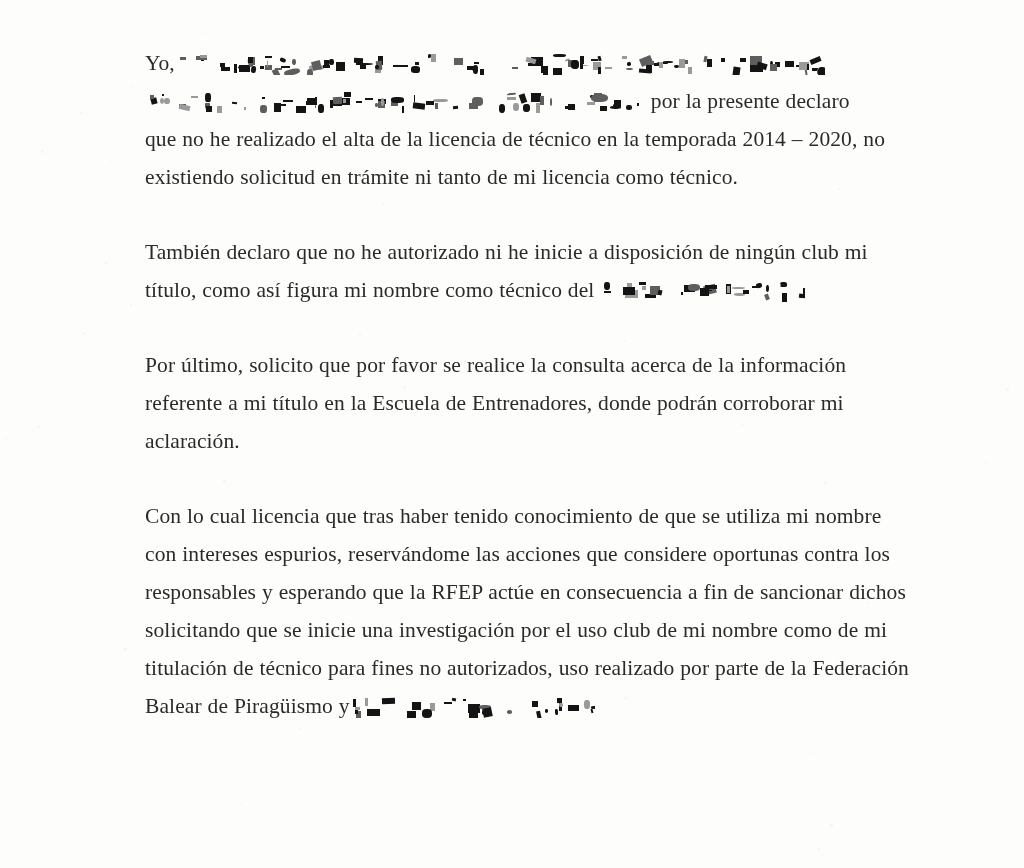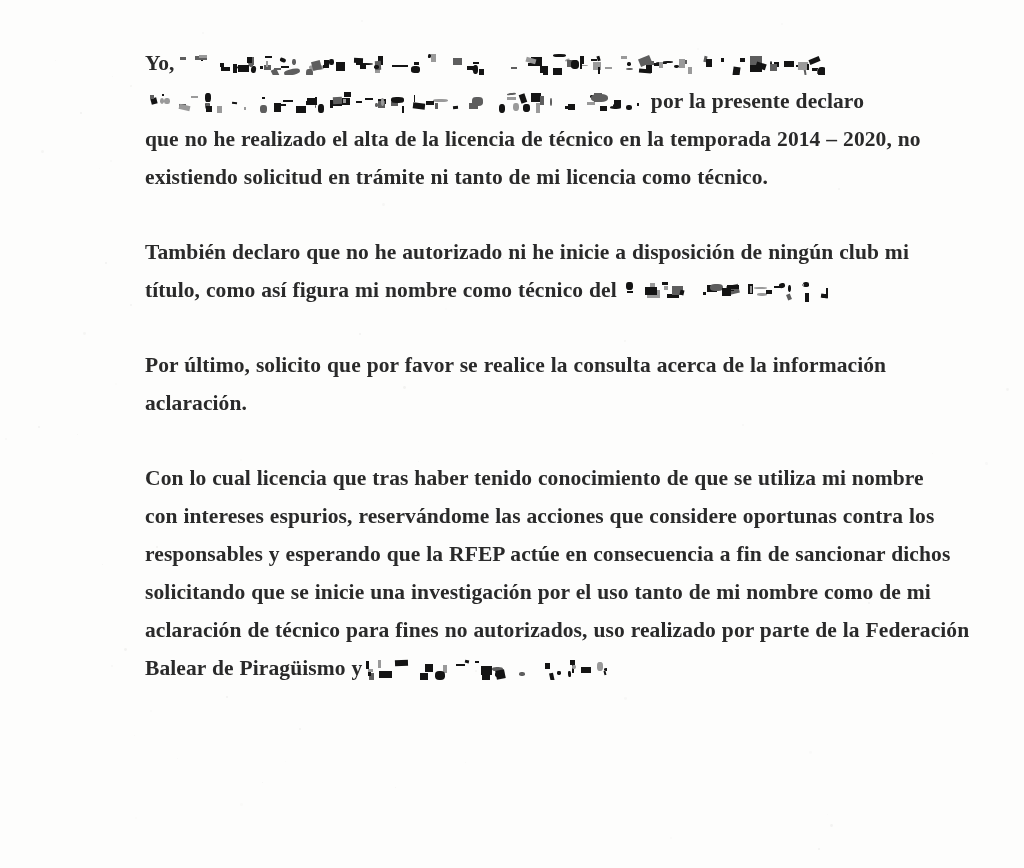--- a/index.html
+++ b/index.html
@@ -44,21 +44,20 @@
     word-spacing: 0.4px;
   }
   .para + .para {
     margin-top: 37px;
   }
 
   .line {
     display: block;
     white-space: nowrap;
     height: 38px;
-    font-weight: bold;
   }
 
   
   .redact {
     display: inline-block;
     vertical-align: baseline;
     position: relative;
     height: 24px;
     margin-bottom: -5px;
     overflow: hidden;
@@ -157,23 +156,24 @@
       <span class="line"><span class="redact" style="width: 500px;"><i style="width: 6.1px; height: 6.2px; left: 6.1px; top: 8.8px; transform: rotate(-15deg);"></i><i class="soft" style="width: 3.9px; height: 3.4px; left: 5.2px; top: 6.4px;"></i><i class="faint" style="width: 4.9px; height: 6.9px; left: 14.5px; top: 8.5px; border-radius: 40%;"></i><i class="faint" style="width: 5.5px; height: 6.4px; left: 19.3px; top: 8.8px; border-radius: 40%;"></i><i style="width: 2.4px; height: 2.2px; left: 16.7px; top: 4.8px;"></i><i class="soft" style="width: 7.3px; height: 5.2px; left: 34px; top: 14.8px;"></i><i class="faint" style="width: 11.3px; height: 5.2px; left: 33.5px; top: 15.6px; transform: rotate(12.9deg);"></i><i class="faint" style="width: 6.6px; height: 2.2px; left: 46.2px; top: 6.7px;"></i><i style="width: 5.6px; height: 2.8px; left: 59.6px; top: 14.3px; border-radius: 40%;"></i><i class="soft" style="width: 4.6px; height: 5.7px; left: 60.1px; top: 14px; border-radius: 40%;"></i><i style="width: 6px; height: 6.6px; left: 60.8px; top: 16.9px;"></i><i style="width: 5.7px; height: 9px; left: 60px; top: 3.7px; border-radius: 40%;"></i><i class="faint" style="width: 5.6px; height: 7.7px; left: 71.6px; top: 17.4px;"></i><i style="width: 4.5px; height: 2.4px; left: 87.3px; top: 12.9px; transform: rotate(7.2deg);"></i><i class="faint" style="width: 2.3px; height: 2.7px; left: 98.8px; top: 17.9px;"></i><i style="width: 3.2px; height: 1.8px; left: 116.7px; top: 7.8px;"></i><i class="soft" style="width: 7px; height: 7.7px; left: 115.3px; top: 16px; border-radius: 40%;"></i><i style="width: 1.9px; height: 4.5px; left: 133.2px; top: 14.5px; border-radius: 40%; transform: rotate(12.7deg);"></i><i style="width: 10.3px; height: 2.6px; left: 137.6px; top: 10.9px;"></i><i style="width: 11.8px; height: 2.3px; left: 128.8px; top: 15px;"></i><i style="width: 7.5px; height: 8.4px; left: 128.9px; top: 14.2px;"></i><i style="width: 7.3px; height: 4.5px; left: 161.1px; top: 11.9px;"></i><i style="width: 10.9px; height: 7.2px; left: 161.5px; top: 8.5px;"></i><i style="width: 9.6px; height: 8.4px; left: 151.4px; top: 16.8px;"></i><i style="width: 2.2px; height: 4.3px; left: 170.3px; top: 7.9px;"></i><i class="soft" style="width: 1.6px; height: 3.1px; left: 169.7px; top: 16px; border-radius: 40%;"></i><i style="width: 6px; height: 8.9px; left: 173.4px; top: 15.2px; border-radius: 40%;"></i><i style="width: 8.7px; height: 6.3px; left: 188.4px; top: 10.3px;"></i><i style="width: 3.1px; height: 8.1px; left: 184.8px; top: 11.2px;"></i><i class="soft" style="width: 8.9px; height: 6.7px; left: 187.5px; top: 8.4px; transform: rotate(-3.7deg);"></i><i style="width: 3.1px; height: 2.9px; left: 200.6px; top: 11.9px;"></i><i style="width: 7.7px; height: 7.6px; left: 197.1px; top: 8.8px;"></i><i class="faint" style="width: 3.3px; height: 3.6px; left: 198.1px; top: 10.4px;"></i><i style="width: 7px; height: 4.9px; left: 198.8px; top: 3.4px;"></i><i style="width: 5.6px; height: 2.5px; left: 211.4px; top: 11.7px;"></i><i style="width: 7.7px; height: 1.9px; left: 220.1px; top: 9.2px;"></i><i class="soft" style="width: 2.6px; height: 4.2px; left: 230.3px; top: 14px; border-radius: 40%;"></i><i style="width: 7.7px; height: 4.5px; left: 232.9px; top: 10px;"></i><i class="soft" style="width: 7.1px; height: 7.5px; left: 232.8px; top: 11.5px;"></i><i class="faint" style="width: 2.8px; height: 7.7px; left: 235.5px; top: 8.5px; border-radius: 40%; transform: rotate(-0.7deg);"></i><i class="soft" style="width: 6.3px; height: 3.6px; left: 246.3px; top: 13.4px;"></i><i style="width: 1.8px; height: 7.9px; left: 257.3px; top: 16.5px;"></i><i style="width: 13px; height: 5.5px; left: 246px; top: 8px; border-radius: 40%;"></i><i style="width: 1.6px; height: 7.4px; left: 268.6px; top: 5.9px;"></i><i style="width: 12.4px; height: 5.5px; left: 267.5px; top: 14px; transform: rotate(6.4deg);"></i><i class="faint" style="width: 15.2px; height: 3.2px; left: 287.9px; top: 10.3px; border-radius: 40%;"></i><i class="soft" style="width: 3.4px; height: 5.6px; left: 289.9px; top: 14px;"></i><i style="width: 7.7px; height: 4.3px; left: 281.2px; top: 11.7px;"></i><i style="width: 5.4px; height: 2.7px; left: 308.1px; top: 17.3px; transform: rotate(-5.1deg);"></i><i class="soft" style="width: 10.4px; height: 8.7px; left: 327.3px; top: 8px; border-radius: 40%;"></i><i class="soft" style="width: 9.1px; height: 6.7px; left: 324.1px; top: 13.7px;"></i><i style="width: 6.6px; height: 9.1px; left: 353.5px; top: 14.6px; border-radius: 40%;"></i><i class="faint" style="width: 6.3px; height: 8.5px; left: 367.7px; top: 13.9px; border-radius: 40%;"></i><i class="faint" style="width: 9.3px; height: 2.7px; left: 361.7px; top: 8.2px;"></i><i class="soft" style="width: 9.4px; height: 2.2px; left: 362.3px; top: 3.5px; border-radius: 40%; transform: rotate(-6.5deg);"></i><i style="width: 6.7px; height: 7.9px; left: 378px; top: 15px; border-radius: 40%;"></i><i style="width: 5.8px; height: 9.2px; left: 374.9px; top: 5.3px; transform: rotate(-18.9deg);"></i><i style="width: 9.5px; height: 9.1px; left: 386px; top: 3.7px;"></i><i class="faint" style="width: 4.2px; height: 9.4px; left: 390.5px; top: 14.2px;"></i><i class="soft" style="width: 4.2px; height: 9.2px; left: 395.3px; top: 7.1px;"></i><i class="soft" style="width: 3.2px; height: 1.9px; left: 396px; top: 7.1px;"></i><i class="soft" style="width: 2px; height: 7.6px; left: 405px; top: 9.2px; border-radius: 40%;"></i><i style="width: 7.5px; height: 5.8px; left: 422.8px; top: 15px;"></i><i style="width: 8.9px; height: 2.5px; left: 419.8px; top: 17.3px;"></i><i class="soft" style="width: 8.5px; height: 9.4px; left: 448.7px; top: 3.9px;"></i><i style="width: 3.9px; height: 3.4px; left: 444.7px; top: 5.9px; border-radius: 40%;"></i><i class="faint" style="width: 8.1px; height: 3px; left: 441.8px; top: 12.7px;"></i><i class="soft" style="width: 16.4px; height: 8.2px; left: 446.3px; top: 4.6px; border-radius: 40%;"></i><i style="width: 6.8px; height: 5.7px; left: 455.3px; top: 16.6px;"></i><i style="width: 5.8px; height: 3.2px; left: 468.3px; top: 15.2px; border-radius: 40%;"></i><i style="width: 11.4px; height: 3.6px; left: 465px; top: 16.9px; border-radius: 40%;"></i><i style="width: 6.5px; height: 6.7px; left: 469.3px; top: 10.9px;"></i><i style="width: 6px; height: 5.3px; left: 480.5px; top: 16.2px; border-radius: 40%;"></i><i style="width: 2.3px; height: 2.8px; left: 491.5px; top: 14.1px;"></i></span><span> por la presente declaro</span></span>
       <span class="line"><span>que no he realizado el alta de la licencia de técnico en la temporada 2014 – 2020, no</span></span>
       <span class="line"><span>existiendo solicitud en trámite ni tanto de mi licencia como técnico.</span></span>
     </div>
     <div class="para">
       <span class="line"><span>También declaro que no he autorizado ni he inicie a disposición de ningún club mi</span></span>
       <span class="line"><span>título, como así figura mi nombre como técnico del </span><span class="redact" style="width: 205px;"><i style="width: 3.4px; height: 2px; left: 4.9px; top: 8.4px;"></i><i style="width: 6.2px; height: 8.7px; left: 3.7px; top: 3.7px; border-radius: 40%;"></i><i style="width: 6.7px; height: 2.5px; left: 3.9px; top: 12.6px;"></i><i class="faint" style="width: 4.9px; height: 4.5px; left: 27px; top: 4.9px;"></i><i class="faint" style="width: 12.8px; height: 8.9px; left: 24.8px; top: 11.5px;"></i><i style="width: 12.4px; height: 7.9px; left: 22.2px; top: 9.1px;"></i><i class="faint" style="width: 4.1px; height: 3.9px; left: 41.7px; top: 7.7px;"></i><i style="width: 11.7px; height: 3.8px; left: 44.3px; top: 16.2px;"></i><i style="width: 6.1px; height: 3.2px; left: 39.1px; top: 4.3px;"></i><i class="soft" style="width: 10.3px; height: 9.2px; left: 49.7px; top: 7.8px;"></i><i style="width: 3.7px; height: 4.9px; left: 57.8px; top: 12px; transform: rotate(13.9deg);"></i><i style="width: 10.2px; height: 6.7px; left: 84.1px; top: 6.9px;"></i><i class="soft" style="width: 12.4px; height: 7.6px; left: 87.6px; top: 5.6px; border-radius: 40%;"></i><i style="width: 2.8px; height: 2.7px; left: 80.3px; top: 14px;"></i><i class="soft" style="width: 11.9px; height: 9.1px; left: 104px; top: 6.6px; transform: rotate(-13.3deg);"></i><i style="width: 9.8px; height: 1.8px; left: 101.4px; top: 11.6px;"></i><i style="width: 12px; height: 4px; left: 104.5px; top: 6.5px;"></i><i style="width: 8.7px; height: 8.9px; left: 99.8px; top: 9.5px;"></i><i class="faint" style="width: 13.3px; height: 2px; left: 131.5px; top: 9.2px; border-radius: 40%;"></i><i style="width: 5.1px; height: 9.4px; left: 125.2px; top: 6.2px;"></i><i class="faint" style="width: 2.1px; height: 7px; left: 127.1px; top: 8.1px;"></i><i class="faint" style="width: 10.1px; height: 3.6px; left: 134.1px; top: 14.9px; border-radius: 40%;"></i><i style="width: 6.7px; height: 2.3px; left: 151.3px; top: 7.7px;"></i><i style="width: 6.4px; height: 4.7px; left: 156px; top: 5px; border-radius: 40%; transform: rotate(-10.2deg);"></i><i style="width: 6px; height: 4.6px; left: 142.9px; top: 11.8px;"></i><i class="soft" style="width: 4.1px; height: 6px; left: 164.7px; top: 16.1px; transform: rotate(-21deg);"></i><i style="width: 3.1px; height: 6.8px; left: 165.8px; top: 7.4px; border-radius: 40%; transform: rotate(0.7deg);"></i><i style="width: 4.8px; height: 8.7px; left: 181.9px; top: 15.1px;"></i><i style="width: 6.3px; height: 4.6px; left: 180.1px; top: 4.4px; border-radius: 40%;"></i><i class="faint" style="width: 1.7px; height: 1.6px; left: 179.3px; top: 6.1px;"></i><i style="width: 11.9px; height: 9.5px; left: 203px; top: 10.4px;"></i><i class="faint" style="width: 7.7px; height: 1.6px; left: 199.3px; top: 16.3px; border-radius: 40%;"></i><i style="width: 11.7px; height: 3.9px; left: 198.3px; top: 16.4px; border-radius: 40%;"></i><i style="width: 7.3px; height: 4.2px; left: 198.8px; top: 16.4px; transform: rotate(8.5deg);"></i></span></span>
     </div>
     <div class="para">
       <span class="line"><span>Por último, solicito que por favor se realice la consulta acerca de la información</span></span>
+      <span class="line"><span>referente a mi título en la Escuela de Entrenadores, donde podrán corroborar mi</span></span>
       <span class="line"><span>aclaración.</span></span>
     </div>
     <div class="para">
       <span class="line"><span>Con lo cual licencia que tras haber tenido conocimiento de que se utiliza mi nombre</span></span>
       <span class="line"><span>con intereses espurios, reservándome las acciones que considere oportunas contra los</span></span>
       <span class="line"><span>responsables y esperando que la RFEP actúe en consecuencia a fin de sancionar dichos</span></span>
-      <span class="line"><span>solicitando que se inicie una investigación por el uso tanto de mi nombre como de mi</span></span>
-      <span class="line"><span>aclaración de técnico para fines no autorizados, uso realizado por parte de la Federación</span></span>
+      <span class="line"><span>solicitando que se inicie una investigación por el uso club de mi nombre como de mi</span></span>
+      <span class="line"><span>titulación de técnico para fines no autorizados, uso realizado por parte de la Federación</span></span>
       <span class="line"><span>Balear de Piragüismo y</span><span class="redact" style="width: 245px;"><i style="width: 3px; height: 8.3px; left: 3.3px; top: 5.1px;"></i><i class="soft" style="width: 4.8px; height: 9.4px; left: 6.6px; top: 17.2px;"></i><i style="width: 2.8px; height: 6.9px; left: 5.7px; top: 12.7px;"></i><i class="faint" style="width: 4.6px; height: 2.8px; left: 5.6px; top: 12.8px;"></i><i style="width: 13.1px; height: 6.7px; left: 16.9px; top: 14.9px;"></i><i class="faint" style="width: 3.1px; height: 8.1px; left: 15.1px; top: 4px;"></i><i style="width: 12.6px; height: 6.4px; left: 32.4px; top: 3.9px; transform: rotate(-2.3deg);"></i><i style="width: 8.8px; height: 8.8px; left: 57.1px; top: 17px;"></i><i style="width: 8.7px; height: 8px; left: 62.2px; top: 7.5px;"></i><i class="faint" style="width: 4.8px; height: 7.8px; left: 80.2px; top: 9.1px;"></i><i style="width: 10.2px; height: 9.2px; left: 72.1px; top: 15.1px; border-radius: 40%;"></i><i style="width: 8.5px; height: 1.8px; left: 94px; top: 8px;"></i><i style="width: 3.9px; height: 2.8px; left: 102.6px; top: 4.1px; transform: rotate(12deg);"></i><i style="width: 1.9px; height: 7.2px; left: 124.4px; top: 15.5px;"></i><i style="width: 8.2px; height: 9.4px; left: 119.8px; top: 14.2px;"></i><i style="width: 3.7px; height: 2.3px; left: 113px; top: 5px;"></i><i style="width: 11.9px; height: 9.4px; left: 118.2px; top: 9.5px;"></i><i class="soft" style="width: 11.3px; height: 4.7px; left: 129.7px; top: 10.7px; border-radius: 40%;"></i><i style="width: 7.2px; height: 5.2px; left: 132.6px; top: 15.6px; border-radius: 40%;"></i><i style="width: 9px; height: 9.3px; left: 133.7px; top: 14.3px; transform: rotate(-11.5deg);"></i><i class="soft" style="width: 5.6px; height: 4.4px; left: 157px; top: 16.1px; border-radius: 40%;"></i><i style="width: 5.3px; height: 6.5px; left: 182.7px; top: 6.5px;"></i><i style="width: 4px; height: 9.3px; left: 187.5px; top: 17.2px; transform: rotate(-12.5deg);"></i><i style="width: 3.6px; height: 3.6px; left: 195px; top: 15px; border-radius: 40%;"></i><i style="width: 2.7px; height: 5.5px; left: 205.6px; top: 14.6px; border-radius: 40%; transform: rotate(-3.5deg);"></i><i style="width: 2.3px; height: 7.6px; left: 209.7px; top: 9.1px;"></i><i class="faint" style="width: 3.9px; height: 3.9px; left: 209.2px; top: 8.8px; border-radius: 40%; transform: rotate(4.2deg);"></i><i style="width: 4.7px; height: 5.3px; left: 207.8px; top: 4.2px;"></i><i style="width: 10.6px; height: 6.5px; left: 218.3px; top: 10.6px;"></i><i style="width: 2.1px; height: 4.2px; left: 241.4px; top: 14.6px; transform: rotate(-16deg);"></i><i style="width: 5.9px; height: 2.6px; left: 241.2px; top: 12px; border-radius: 40%;"></i><i class="faint" style="width: 5.6px; height: 9.1px; left: 234.7px; top: 6.3px; border-radius: 40%;"></i></span></span>
     </div>
   </div>
 
 </body></html>

